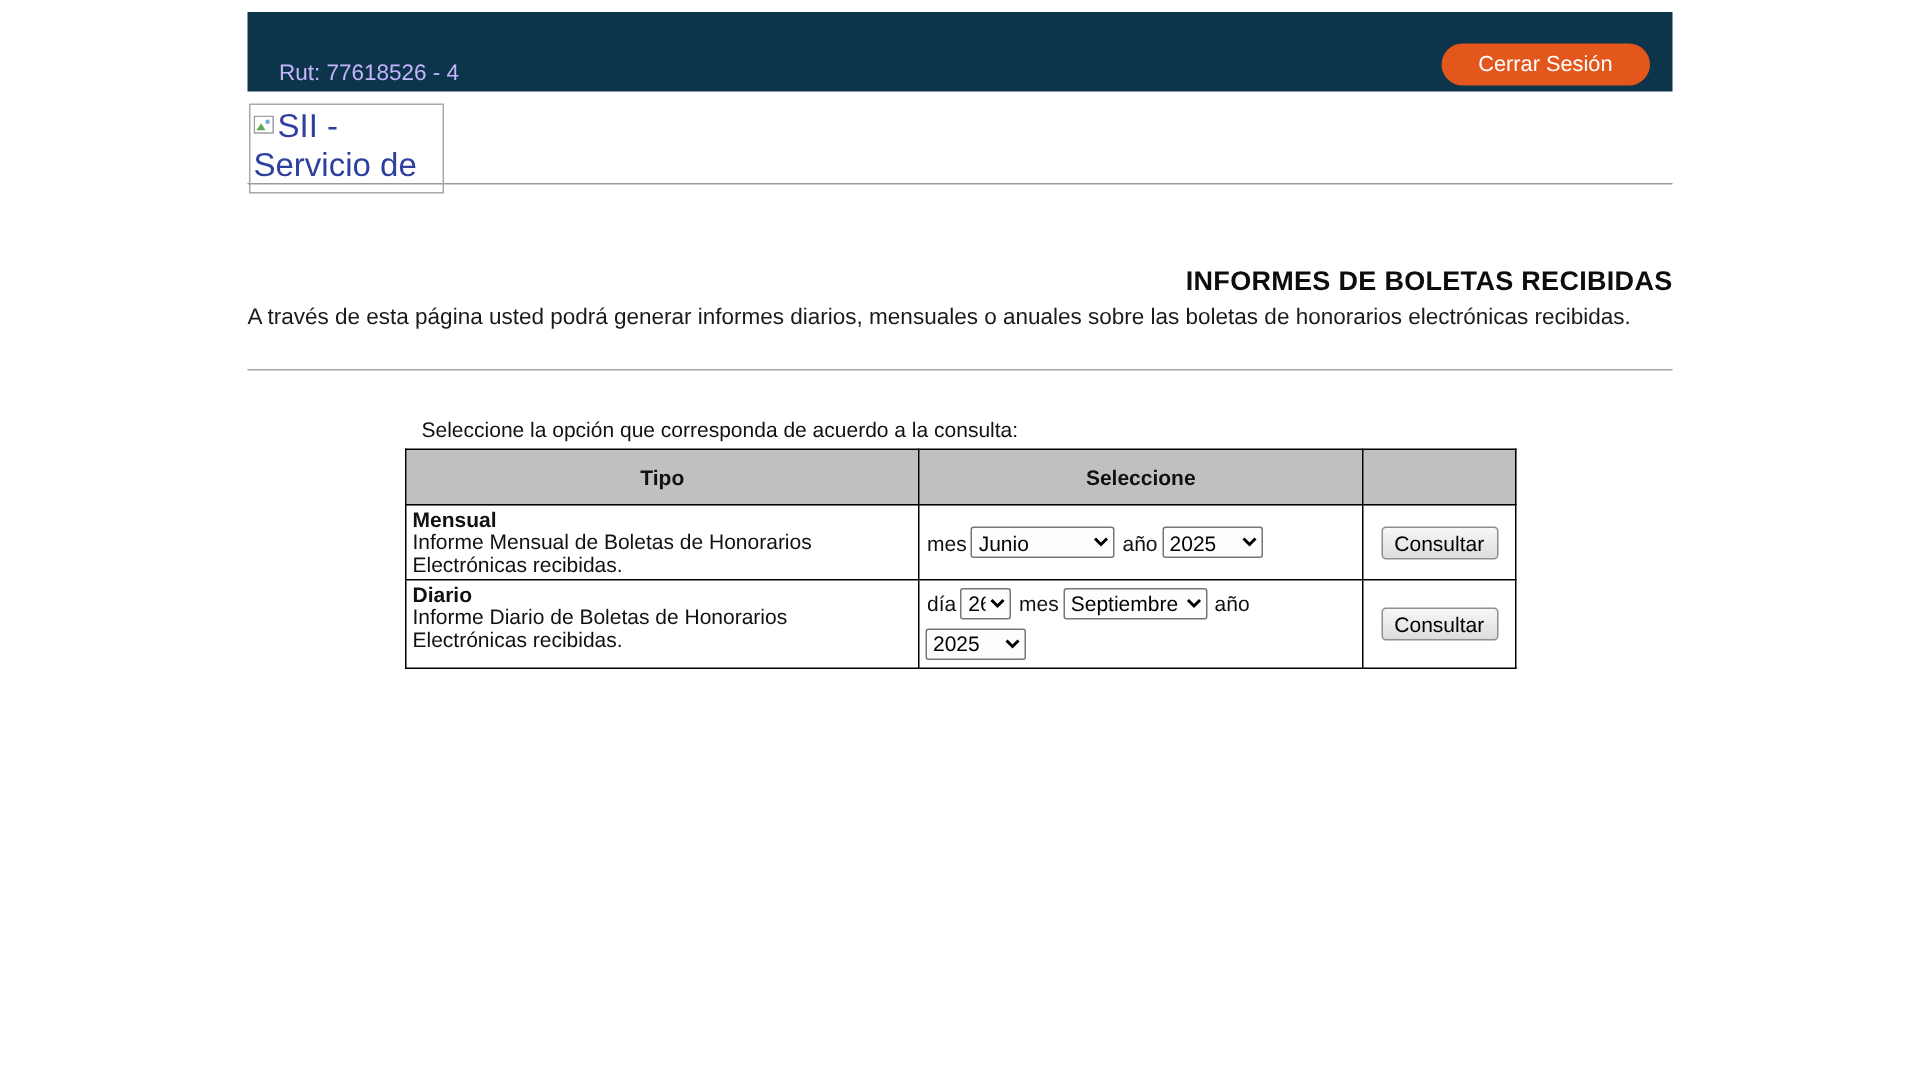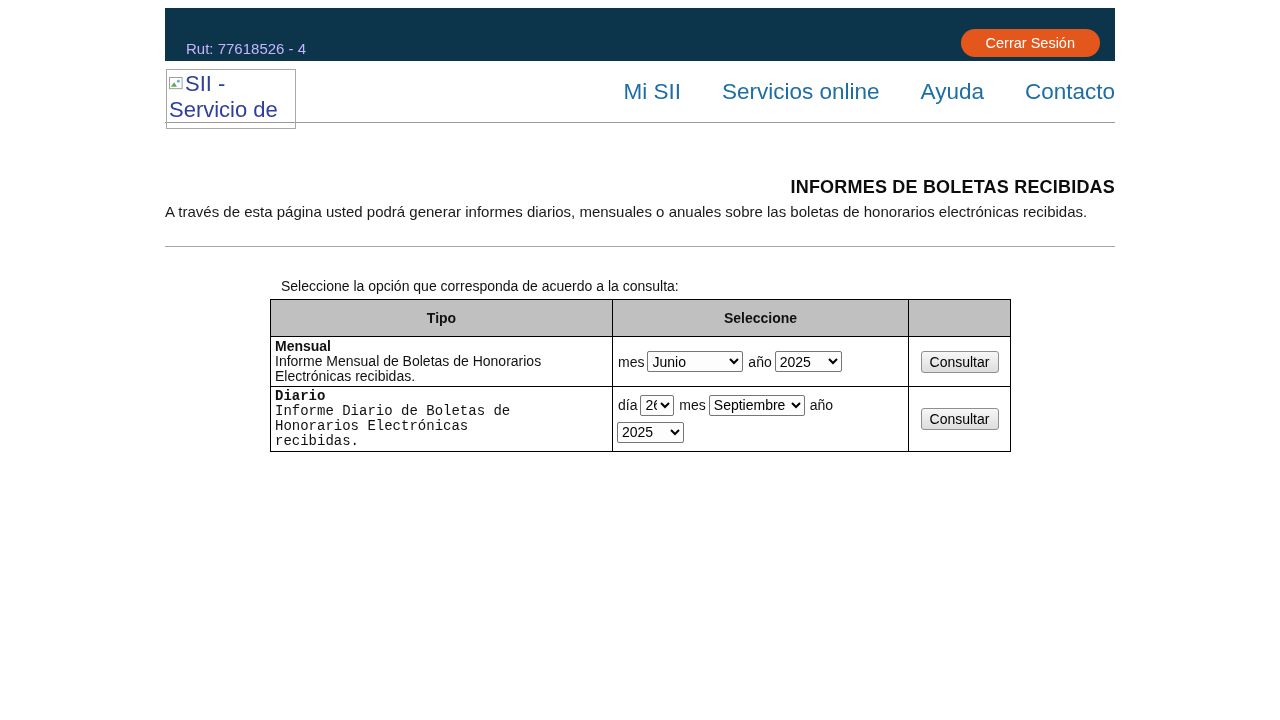--- a/index.html
+++ b/index.html
@@ -58,46 +58,40 @@
   }
   .sel-ano { width: 67px; } .sel-mes { width: 96px; } .sel-dia { width: 34px; }
   td.btn-cell { text-align: center; vertical-align: middle; }
   .consultar-btn {
     width: 78px; height: 22px; font-size: 14px; font-family: inherit; color: #000;
     background: linear-gradient(#f7f7f7, #dddddd); border: 1px solid #8f8f8f;
     border-radius: 3px; cursor: pointer; padding: 0;
   }
   .wrap-controls { width: 252px; line-height: 27px; }
   tr.r-mensual td.tipo { height: 47px; margin-top: 16px; }
-  tr.r-diario td.tipo { height: 49px; font-family: Liberation Mono, monospace; }
+  tr.r-diario td.tipo { height: 49px; }
 </style>
 </head>
 <body>
 
 <div class="page">
 
   <div class="topbar">
     <span class="rut">Rut: 77618526 - 4</span>
     <button class="logout-btn">Cerrar Sesión</button>
   </div>
 
   <div class="header-row">
     <a class="logo-box">
       <span class="brk"><svg width="15" height="14" viewBox="0 0 16 15">
             <rect x="0.5" y="0.5" width="13.5" height="12" fill="#ffffff" stroke="#9a9a9a"></rect>
             <path d="M2 10.5 L5.5 5.5 L8.5 10.5 Z" fill="#5aab51"></path>
             <circle cx="10" cy="4.5" r="1.6" fill="#6fa8dc"></circle>
           </svg></span><span>SII - Servicio de</span>
     </a>
-    <nav class="main-nav">
-      <a>Mi SII</a>
-      <a>Servicios online</a>
-      <a>Ayuda</a>
-      <a>Contacto</a>
-    </nav>
   </div>
 
   <h1 class="page-title">INFORMES DE BOLETAS RECIBIDAS</h1>
   <p class="page-subtitle">A través de esta página usted podrá generar informes diarios, mensuales o anuales sobre las boletas de honorarios electrónicas recibidas.</p>
   <hr class="rule">
 
   <div class="table-wrap">
     <div class="table-caption">Seleccione la opción que corresponda de acuerdo a la consulta:</div>
     <table class="reports">
       <colgroup>

